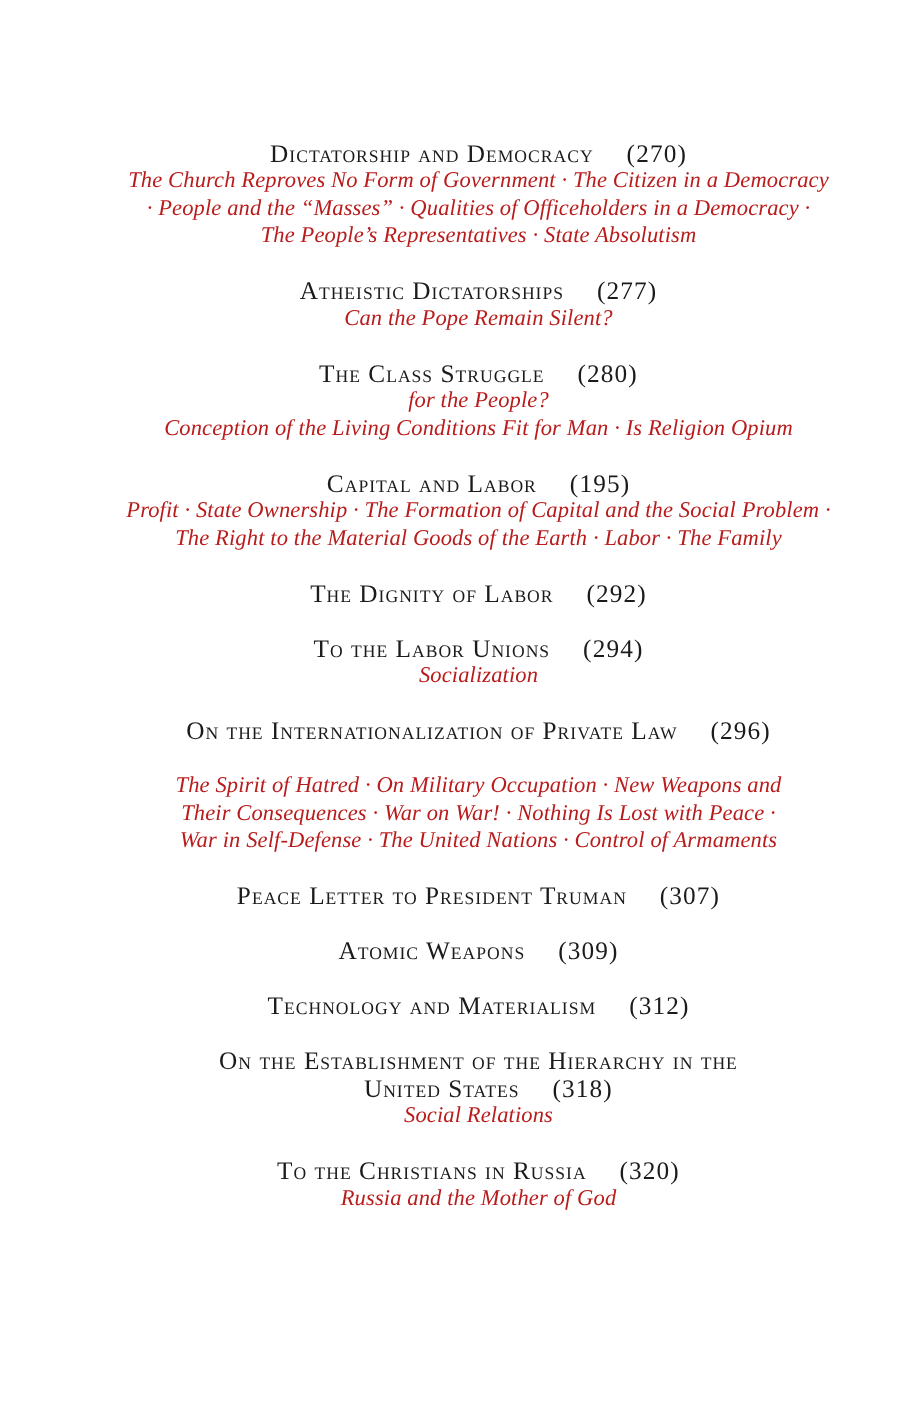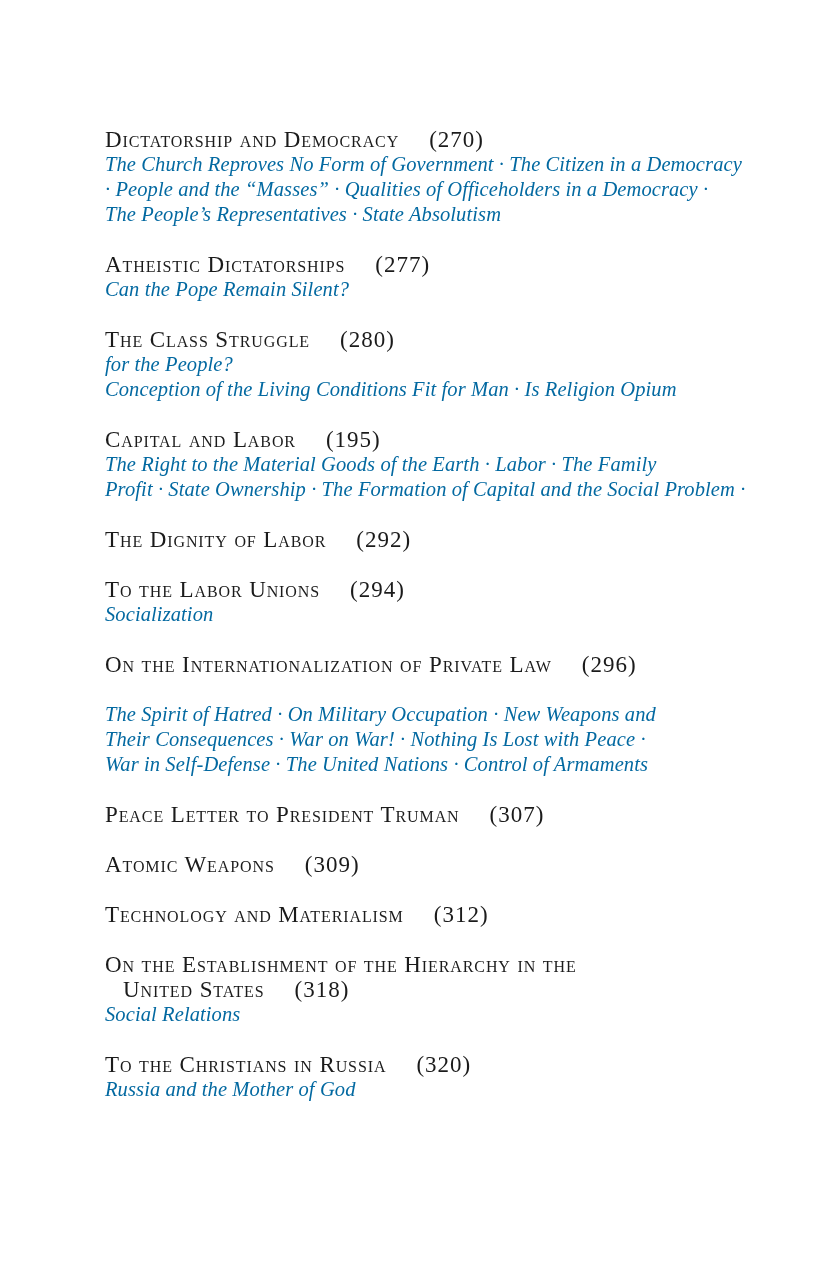--- a/index.html
+++ b/index.html
@@ -7,20 +7,21 @@
     padding: 0;
     background: #ffffff;
   }
   .page {
     position: relative;
     width: 825px;
     height: 1145px;
     background: #ffffff;
     overflow: hidden;
     color: #1b1b1b;
+    text-align: center;
   }
   .content {
     position: absolute;
     left: 105px;
     top: 127px;
     width: 660px;
   }
   .entry {
     margin: 0 0 25px 0;
   }
@@ -41,21 +42,21 @@
     font-variant: normal;
     letter-spacing: 1px;
   }
   .subtitle-line {
     font-family: "Liberation Serif", "DejaVu Serif", serif;
     font-style: italic;
     font-size: 20.5px;
     line-height: 25px;
     letter-spacing: 0.1px;
     white-space: nowrap;
-    color: #0369a1;
+    color: #b91c1c;
   }
 </style>
 </head>
 <body>
 
 <div class="page">
   <div class="content" id="toc-container">
       <section class="entry">
         <div class="heading-line"><span>Dictatorship and Democracy</span><span class="pageno">(270)</span></div>
         <div class="subtitle-line">The Church Reproves No Form of Government · The Citizen in a Democracy</div>
@@ -66,22 +67,22 @@
         <div class="heading-line"><span>Atheistic Dictatorships</span><span class="pageno">(277)</span></div>
         <div class="subtitle-line">Can the Pope Remain Silent?</div>
       </section>
       <section class="entry">
         <div class="heading-line"><span>The Class Struggle</span><span class="pageno">(280)</span></div>
         <div class="subtitle-line">for the People?</div>
         <div class="subtitle-line">Conception of the Living Conditions Fit for Man · Is Religion Opium</div>
       </section>
       <section class="entry">
         <div class="heading-line"><span>Capital and Labor</span><span class="pageno">(195)</span></div>
+        <div class="subtitle-line">Profit · State Ownership · The Formation of Capital and the Social Problem ·</div>
         <div class="subtitle-line">The Right to the Material Goods of the Earth · Labor · The Family</div>
-        <div class="subtitle-line">Profit · State Ownership · The Formation of Capital and the Social Problem ·</div>
       </section>
       <section class="entry">
         <div class="heading-line"><span>The Dignity of Labor</span><span class="pageno">(292)</span></div>
       </section>
       <section class="entry">
         <div class="heading-line"><span>To the Labor Unions</span><span class="pageno">(294)</span></div>
         <div class="subtitle-line">Socialization</div>
       </section>
       <section class="entry">
         <div class="heading-line"><span>On the Internationalization of Private Law</span><span class="pageno">(296)</span></div>

